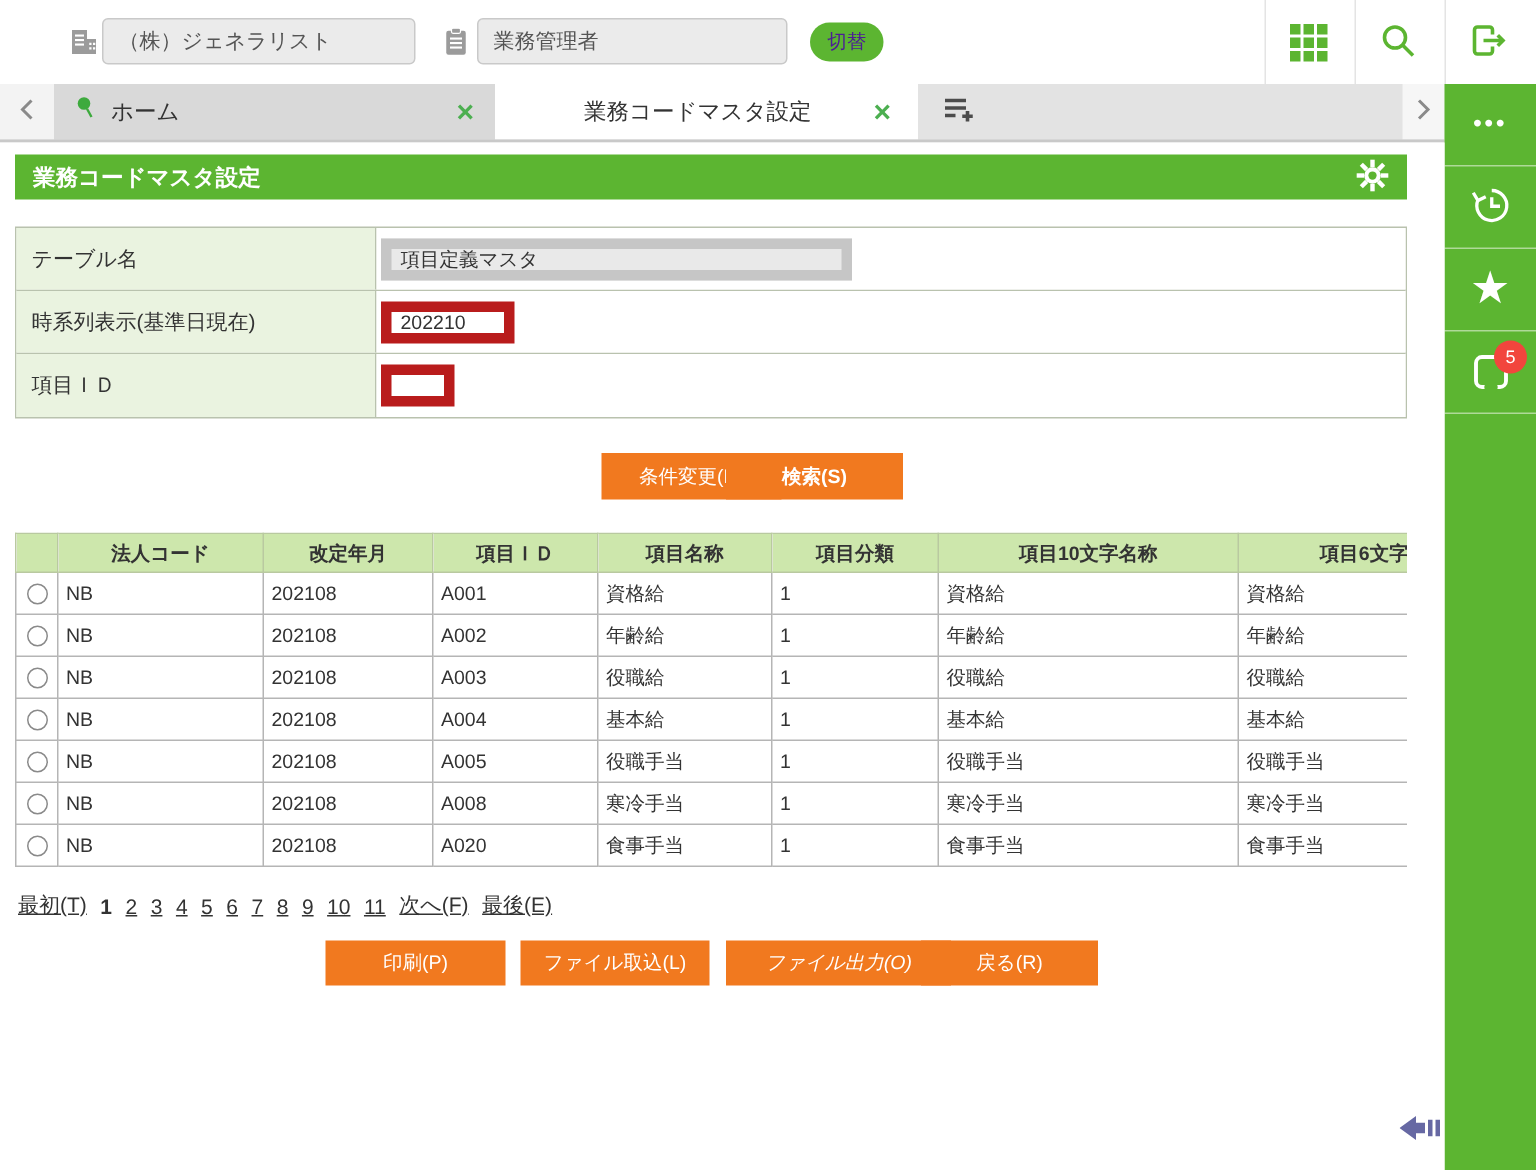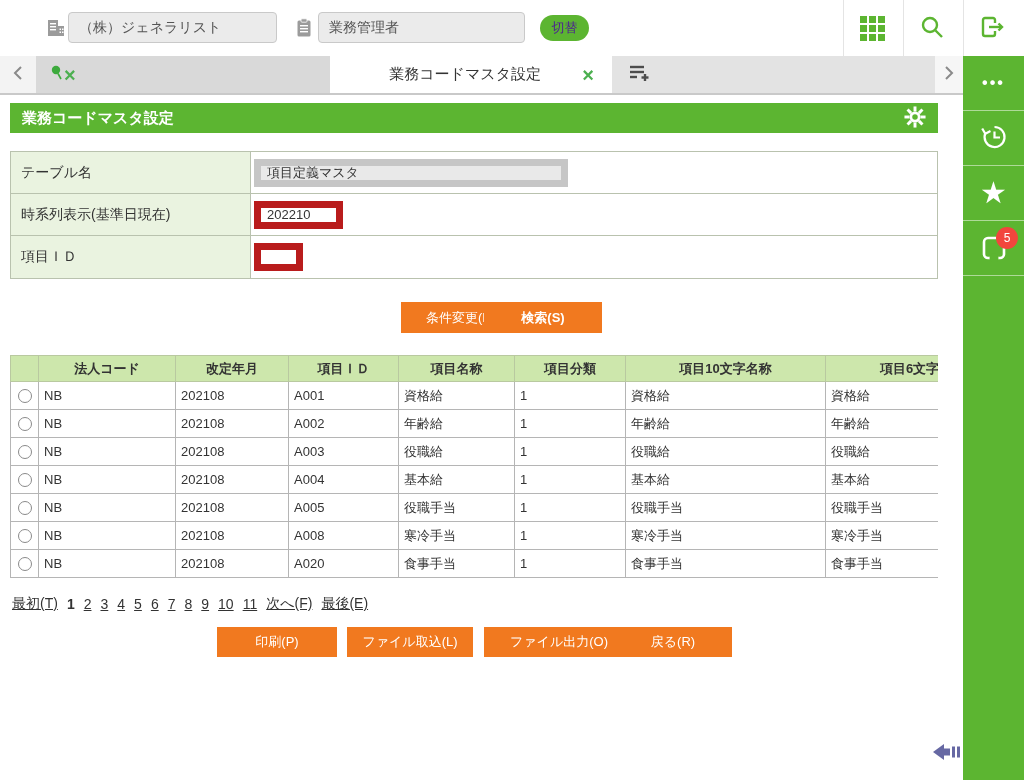--- a/index.html
+++ b/index.html
@@ -69,21 +69,21 @@
   .fld-ym { width:89px; background:#fff; }
   .fld-id { width:49px; background:#fff; }
 
   .btn { border:none; background:#F1791F; color:#fff; font-size:13px; cursor:pointer;
     font-family:inherit; position:absolute; height:31px; }
   .btn-cond { left:357px; top:207px; width:120px;margin-left:44px; }
   .btn-search { left:484px; top:207px; width:118px;font-weight:bold; }
   .btn2 { height:30px; top:532px; }
   .btn-print { left:217px; width:120px; }
   .btn-import { left:347px; width:126px; }
-  .btn-export { left:484px; width:150px; }
+  .btn-export { left:484px; width:150px;font-style:italic; }
   .btn-back { left:614px; width:118px; }
 
   
   .grid-wrap { position:absolute; left:10px; top:260px; width:928px; overflow:hidden; }
   table.grid { border-collapse:collapse; table-layout:fixed; width:1009px; }
   table.grid col.c-radio { width:28px; }
   table.grid col.c-corp { width:137px; }
   table.grid col.c-ym { width:113px; }
   table.grid col.c-id { width:110px; }
   table.grid col.c-name { width:116px; }
@@ -189,20 +189,21 @@
       </span>
     </button>
 
     <div class="tab tab-home">
       <span>
         <svg width="14" height="16" viewBox="0 0 14 16">
             <circle cx="6" cy="5" r="4.2" fill="#3daa3d"></circle>
             <line x1="8" y1="8.5" x2="11" y2="14" stroke="#3daa3d" stroke-width="1.6"></line>
           </svg>
       </span>
+      <span class="tab-label">ホーム</span>
       <span class="tab-close">×</span>
     </div>
 
     <div class="tab tab-active">
       <span class="tab-label">業務コードマスタ設定</span>
       <span class="tab-close">×</span>
     </div>
 
     <button class="tab-add-btn">
       <span>

